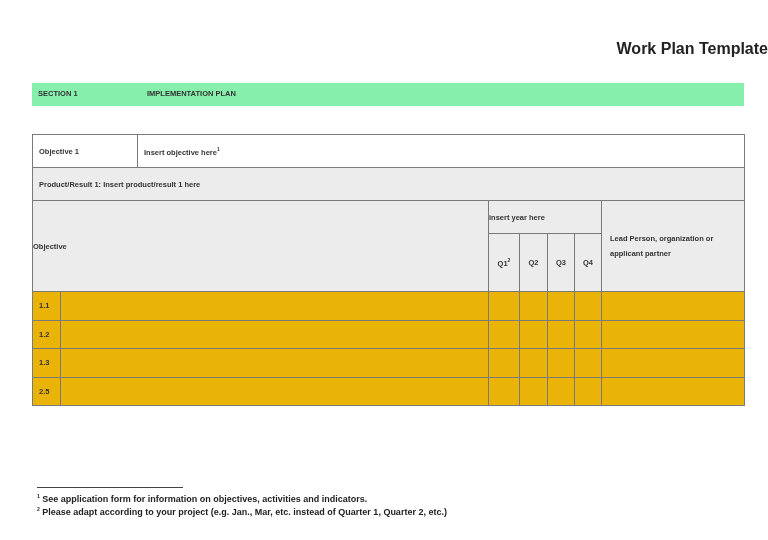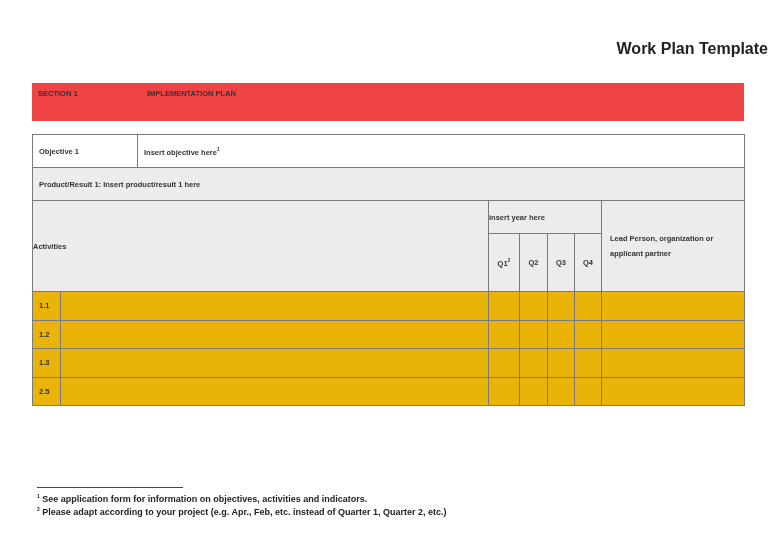--- a/index.html
+++ b/index.html
@@ -5,22 +5,22 @@
     html, body { margin: 0; padding: 0; }
     body {
       width: 768px; height: 540px; background: #ffffff; position: relative; overflow: hidden;
       font-family: "Liberation Sans", sans-serif; color: #1a1a1a;
     }
     .title {
       position: absolute; left: 0; width: 768px; top: 40px; text-align: right;
       font-size: 16px; font-weight: bold; color: #222;
     }
     .section-bar {
-      position: absolute; left: 32px; top: 83px; width: 712px; height: 38px;
-      background: #ef4444;
+      position: absolute; left: 32px; top: 83px; width: 712px; height: 23px;
+      background: #86efac;
     }
     .section-bar span { position: absolute; top: 6px; font-size: 7.5px; font-weight: bold; color: #333; }
     .sec-num { left: 6px; }
     .sec-label { left: 115px; text-align: right; }
 
     .plan {
       position: absolute; left: 32px; top: 134px; width: 712px;
       border-collapse: collapse; table-layout: fixed;
       font-size: 7.5px; font-weight: bold; color: #333; padding-left: 36px;
     }
@@ -67,21 +67,21 @@
   </colgroup>
   <tbody>
       <tr class="obj-row">
     <td colspan="2" class="pad">Objective 1</td>
     <td colspan="6" class="pad"><span>Insert objective here</span><sup>1</sup></td>
   </tr>
   <tr class="prod-row gray">
     <td colspan="8" class="pad">Product/Result 1: Insert product/result 1 here</td>
   </tr>
   <tr class="yr-row gray">
-    <td colspan="3" rowspan="2" class="center">Activities</td>
+    <td colspan="3" rowspan="2" class="center">Objective</td>
     <td colspan="4" class="center">insert year here</td>
     <td rowspan="2" class="lead">Lead Person, organization or applicant partner</td>
   </tr>
   <tr class="q-row gray">
     <td class="q-cell"><span>Q1</span><sup>2</sup></td>
     <td class="q-cell">Q2</td>
     <td class="q-cell">Q3</td>
     <td class="q-cell">Q4</td>
   </tr>
   <tr class="data-row">
@@ -118,13 +118,13 @@
     <td></td>
     <td></td>
     <td></td>
     <td></td>
   </tr>
 </tbody>
   </table>
 
 <div class="fn-line"></div>
 <div class="fn fn1"><sup>1</sup><span> See application form for information on objectives, activities and indicators.</span></div>
-<div class="fn fn2"><sup>2</sup><span> Please adapt according to your project (e.g. Apr., Feb, etc. instead of Quarter 1, Quarter 2, etc.)</span></div>
+<div class="fn fn2"><sup>2</sup><span> Please adapt according to your project (e.g. Jan., Mar, etc. instead of Quarter 1, Quarter 2, etc.)</span></div>
 
 </body></html>

